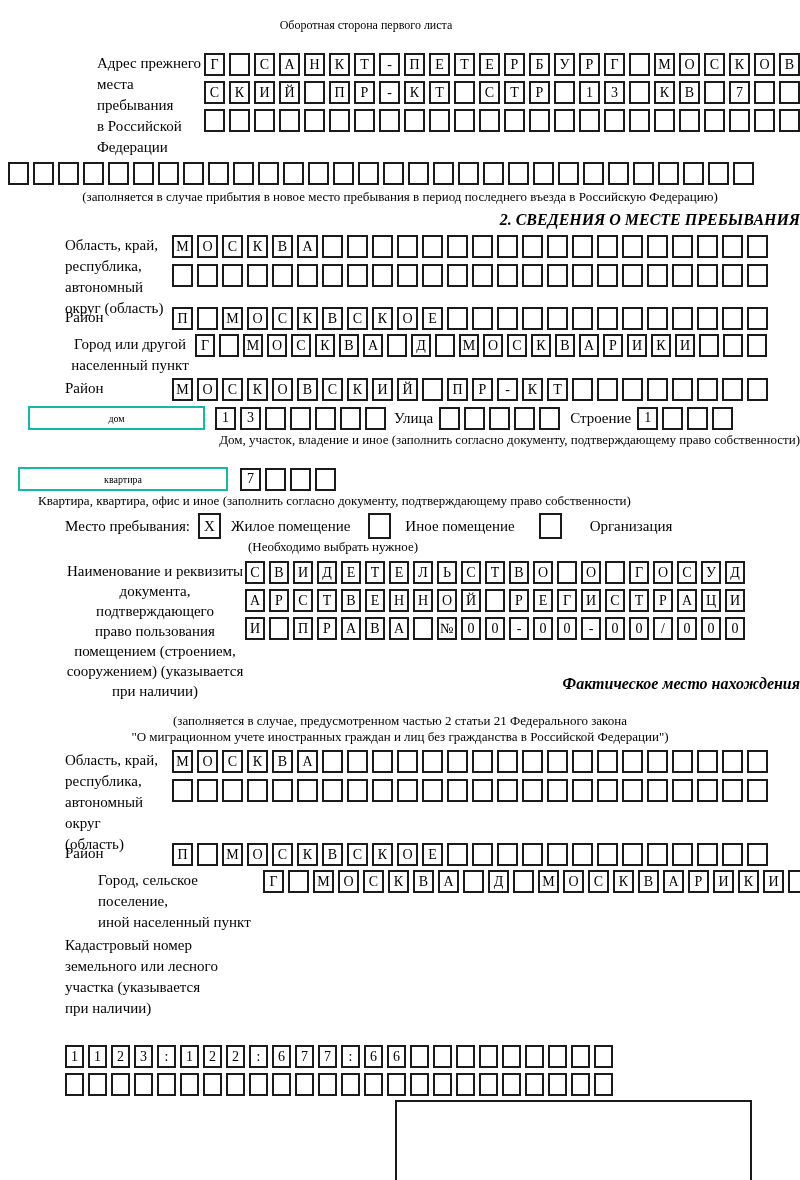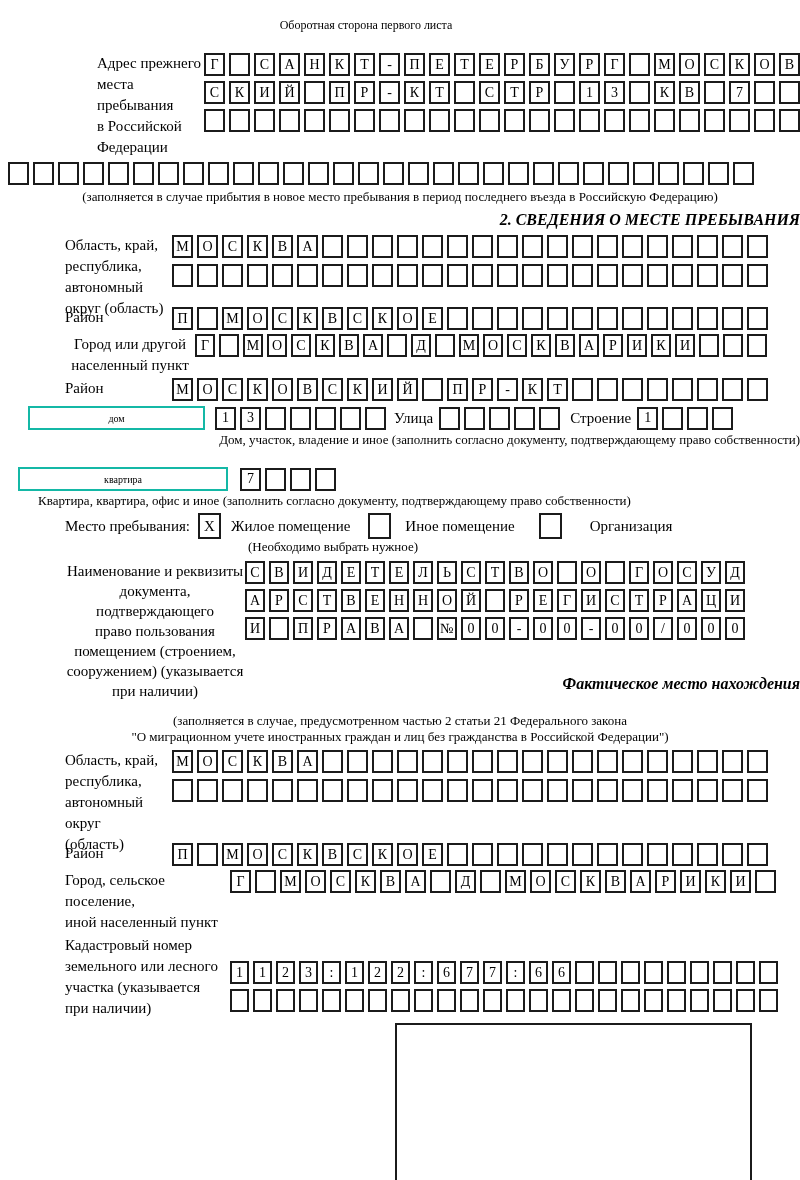--- a/index.html
+++ b/index.html
@@ -522,21 +522,21 @@
       <span class="cell"></span>
       <span class="cell"></span>
       <span class="cell"></span>
       <span class="cell"></span>
       <span class="cell"></span>
       <span class="cell"></span>
       <span class="cell"></span>
     </div>
 </div>
 
-<div class="flexrow" style="margin-top:4px; padding-left:65px;">
+<div class="flexrow" style="margin-top:4px; padding-left:98px;">
   <div class="lbl" style="width:165px;">Город, сельское поселение,<br>иной населенный пункт</div>
   <div class="cells">
       <span class="cell">Г</span>
       <span class="cell"></span>
       <span class="cell">М</span>
       <span class="cell">О</span>
       <span class="cell">С</span>
       <span class="cell">К</span>
       <span class="cell">В</span>
       <span class="cell">А</span>
@@ -550,21 +550,21 @@
       <span class="cell">В</span>
       <span class="cell">А</span>
       <span class="cell">Р</span>
       <span class="cell">И</span>
       <span class="cell">К</span>
       <span class="cell">И</span>
       <span class="cell"></span>
     </div>
 </div>
 
-<div class="flexrow" style="margin-top:2px; padding-left:65px;">
+<div class="flexrow" style="margin-top:2px; padding-left:65px;flex-direction:column;">
   <div class="lbl" style="width:165px;">Кадастровый номер<br>земельного или лесного<br>участка (указывается<br>при наличии)</div>
   <div class="cellcol" style="margin-top:26px;">
     <div class="cells cad">
         <span class="cell">1</span>
         <span class="cell">1</span>
         <span class="cell">2</span>
         <span class="cell">3</span>
         <span class="cell">:</span>
         <span class="cell">1</span>
         <span class="cell">2</span>

